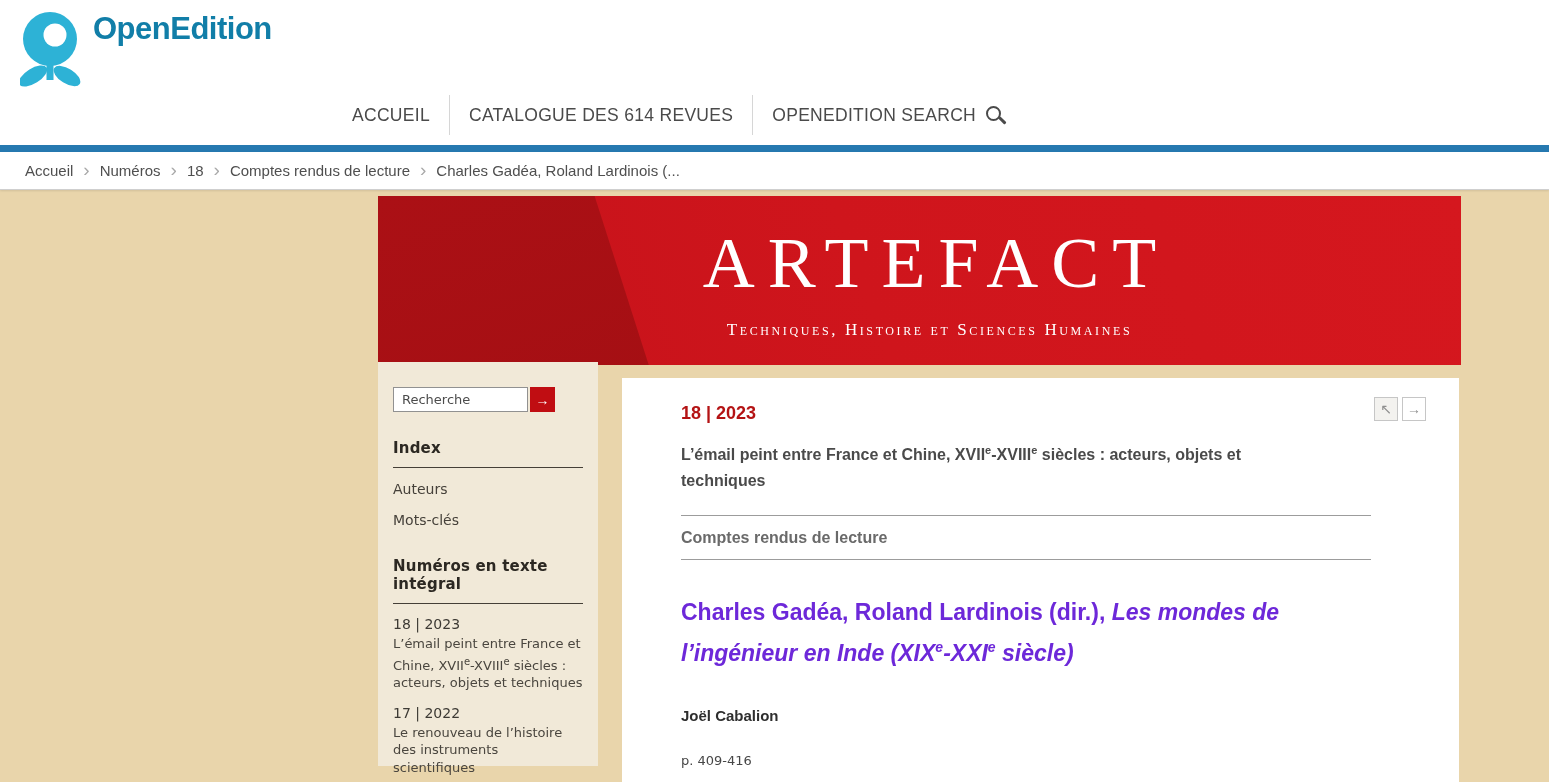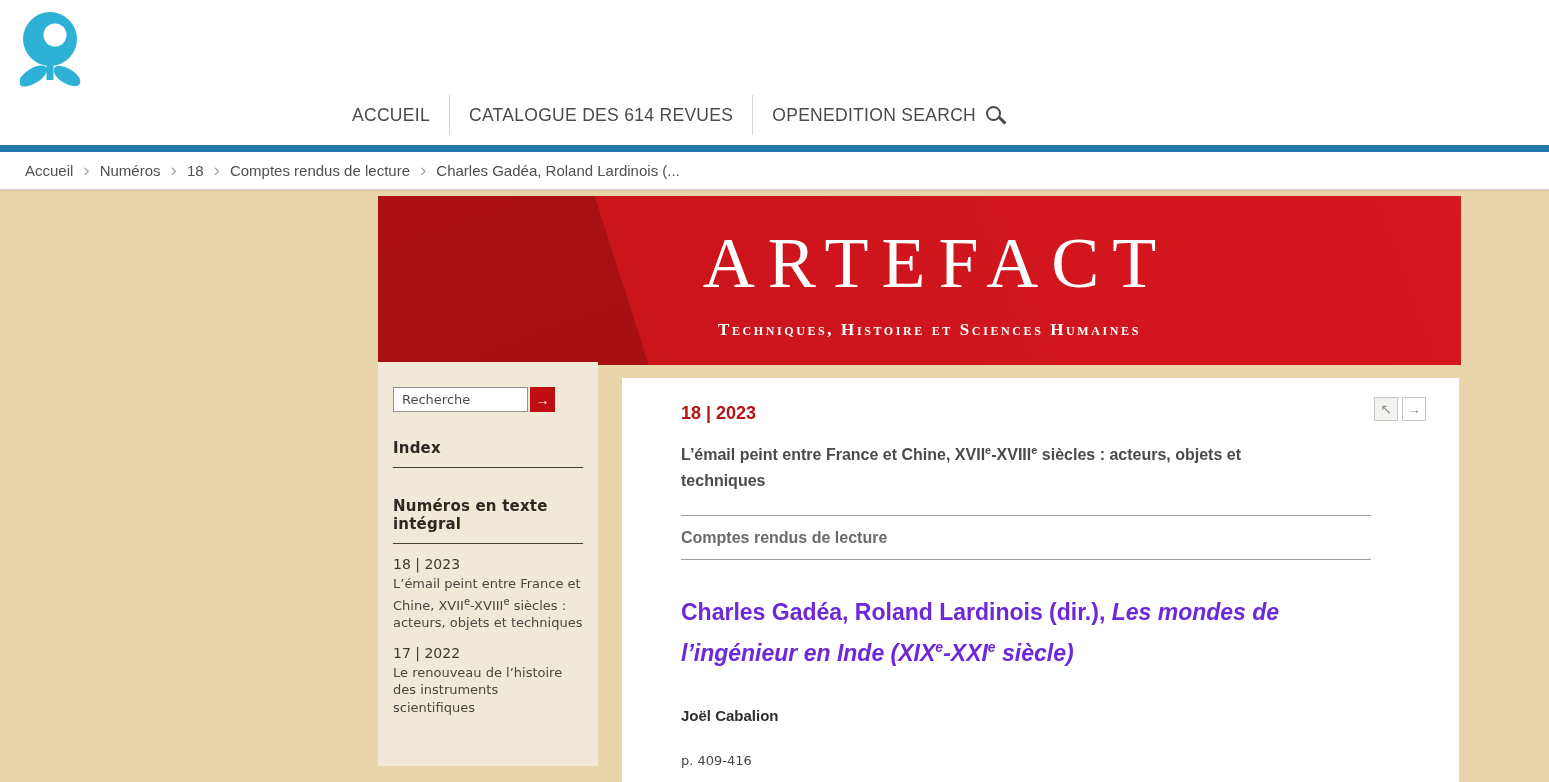--- a/index.html
+++ b/index.html
@@ -29,21 +29,21 @@
   .main-area { position:relative; height:592px; background:#e9d5ab; }
 
   
   .banner { position:absolute; left:378px; top:6px; width:1083px; height:169px;
             background:linear-gradient(250deg, #d5171e 0%, #cf151c 55%, #c5121a 100%);
             overflow:hidden; cursor:pointer; }
   .banner::before { content:""; position:absolute; inset:0; background:linear-gradient(160deg,#ab1015 0%, #a40f13 60%, #990d11 100%);
             clip-path:polygon(0 0, 20% 0, 25% 100%, 0 100%); }
   .banner-text { position:relative; z-index:1; height:100%; display:flex; flex-direction:column; align-items:center; padding-left:20px; }
   .journal-title { font-family:"Liberation Serif", serif; font-size:72px; font-weight:normal; color:#fff; letter-spacing:13px; line-height:1; margin-top:31px; text-indent:13px; }
-  .journal-subtitle { font-family:"Liberation Serif", serif; font-variant:small-caps; font-weight:bold; font-size:17px; color:#fff; letter-spacing:2.6px; margin-top:21px; }
+  .journal-subtitle { font-family:"Liberation Serif", serif; font-variant:small-caps; font-weight:normal; font-size:17px; color:#fff; letter-spacing:2.6px; margin-top:21px; }
 
   
   .sidebar { position:absolute; left:378px; top:172px; width:220px; height:404px; background:#f1e9d8;
              padding:25px 15px 0 15px; font-family:"DejaVu Sans", sans-serif; }
   .search-row { display:flex; }
   .search-input { width:135px; height:25px; border:1px solid #919191; background:#fff; padding:0 8px; font-size:13px; color:#444; font-family:"DejaVu Sans", sans-serif; }
   .search-input::placeholder { color:#4c4c4c; opacity:1; }
   .search-btn { width:25px; height:25px; background:#c00d12; color:#fff; border:0; margin-left:2px; font-size:14px; line-height:1; display:flex; align-items:center; justify-content:center; cursor:pointer; }
   .sb-heading { font-size:15px; font-weight:bold; color:#2c2822; margin-top:27px; letter-spacing:0.2px; }
   .sb-heading.second { margin-top:29px; }
@@ -80,20 +80,21 @@
 <div class="header">
   <div class="logo">
     <svg class="logo-icon" viewBox="0 0 64 76">
       <circle cx="30" cy="27" r="27" fill="#2db2d6"></circle>
       <circle cx="35" cy="23" r="11.5" fill="#ffffff"></circle>
       <rect x="26.5" y="52" width="7" height="16" fill="#2db2d6"></rect>
       <ellipse cx="13" cy="64" rx="16" ry="7.5" fill="#2db2d6" transform="rotate(-32 13 64)"></ellipse>
       <ellipse cx="47" cy="64" rx="15" ry="7.5" fill="#2db2d6" transform="rotate(32 47 64)"></ellipse>
     </svg>
     <div class="logo-text">
+      <div class="brand-title">OpenEdition</div>
     </div>
   </div>
 
   <div class="topnav">
     <span class="topnav-item">ACCUEIL</span>
     <span class="nav-sep"></span>
     <span class="topnav-item">CATALOGUE DES 614 REVUES</span>
     <span class="nav-sep"></span>
     <span class="topnav-item">OPENEDITION SEARCH</span>
     <span class="mag-icon"></span>
@@ -126,20 +127,24 @@
   <div class="sidebar">
     <div class="search-row">
       <input class="search-input" type="text" placeholder="Recherche" style="">
       <button class="search-btn">
           <span>→</span>
         </button>
     </div>
 
     <div class="sb-heading">Index</div>
     <hr class="sb-rule">
+    <div class="sb-links">
+      <div class="sb-link">Auteurs</div>
+      <div class="sb-link">Mots-clés</div>
+    </div>
 
     <div class="sb-heading second">Numéros en texte intégral</div>
     <hr class="sb-rule">
     <div class="sb-issues">
       <div class="sb-issue">
         <div class="sb-issue-num">18 | 2023</div>
         <div class="sb-issue-title"><span>L’émail peint entre France et Chine, XVII</span><sup>e</sup><span>-XVIII</span><sup>e</sup><span> siècles : acteurs, objets et techniques</span></div>
       </div>
       <div class="sb-issue">
         <div class="sb-issue-num">17 | 2022</div>

